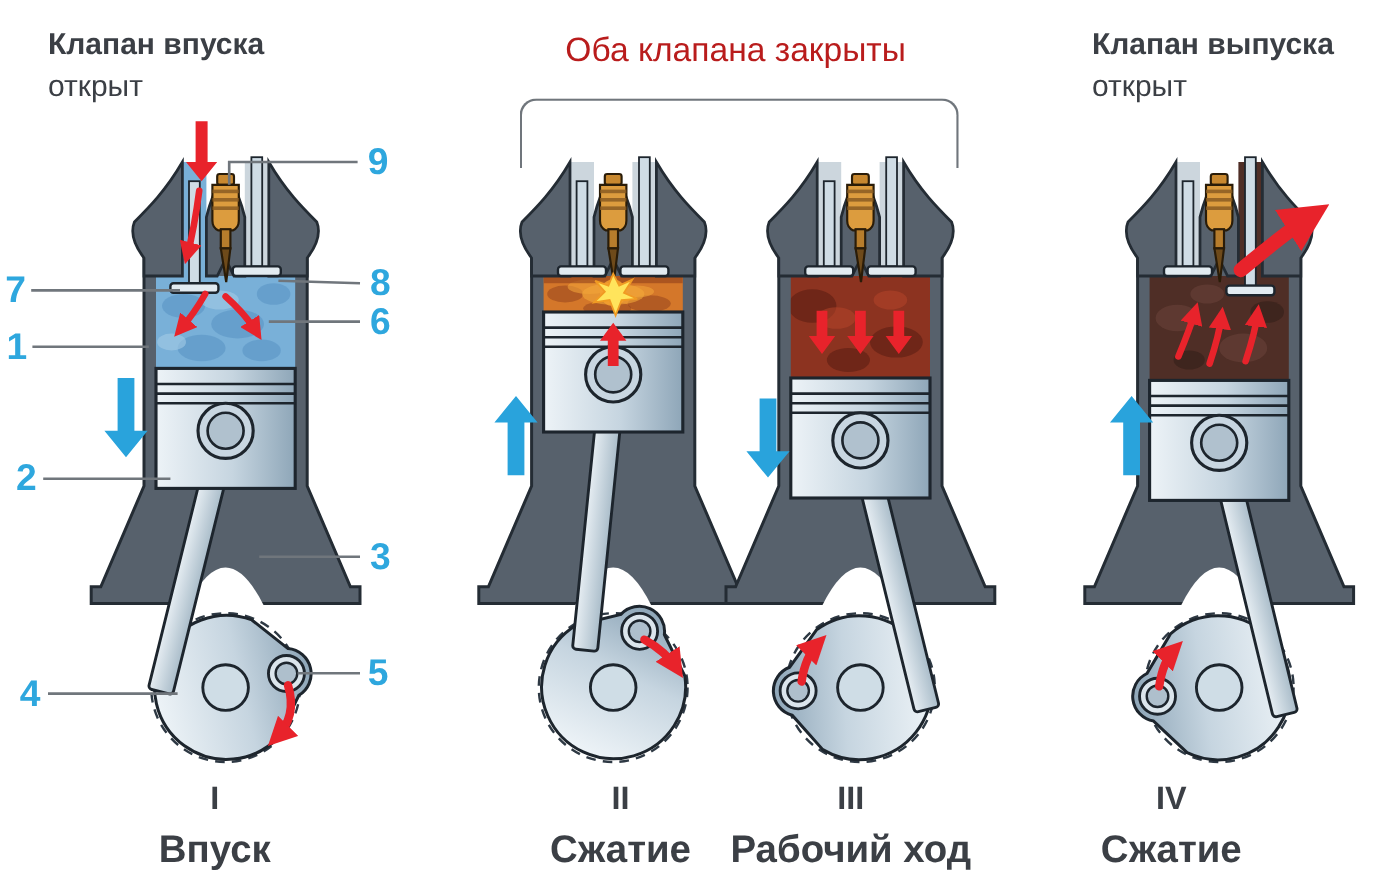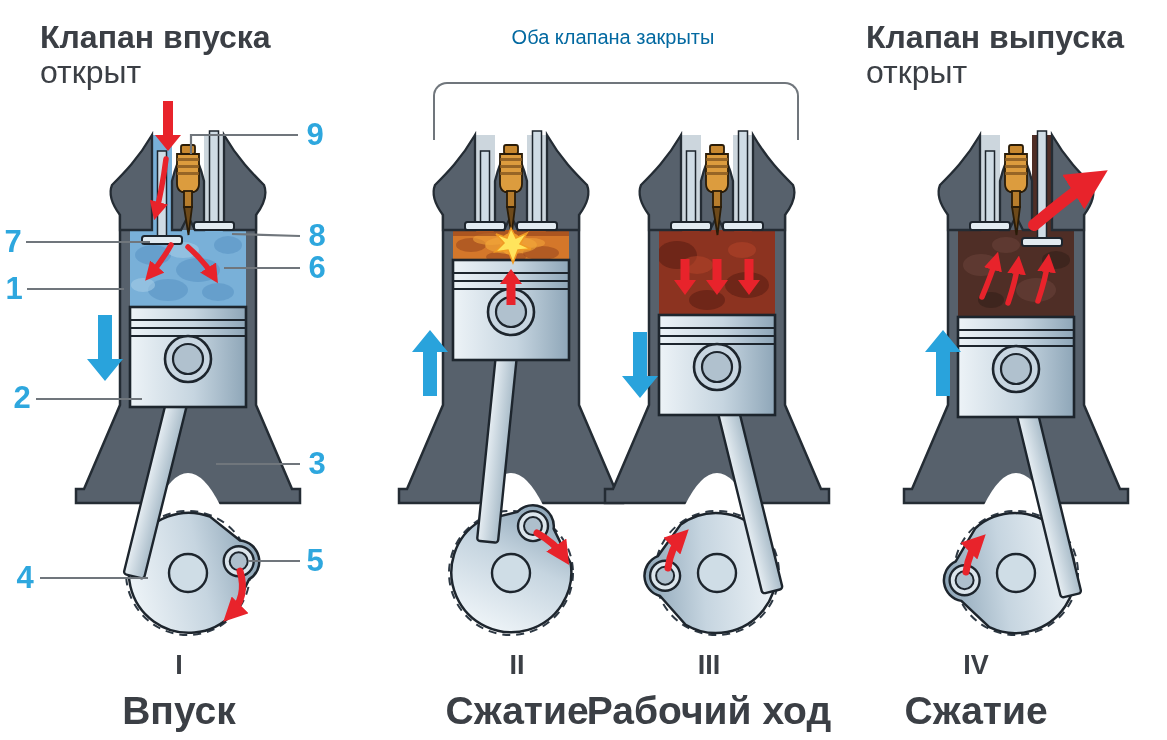--- a/index.html
+++ b/index.html
@@ -1,30 +1,30 @@
 <!DOCTYPE html>
 <html style="--label_blue: #2ea7de; --arrow_blue: #29a3dc; --arrow_red: #e8232b; --text_dark: #3b3f45; --line_gray: #70767c; --metal_dark: #57616c; --metal_outline: #242c34; --mixture_blue: #79b0d8; --compression_orange: #d4772a; --power_red: #8c3320; --exhaust_brown: #4f2e26; --injector_gold: #dc9c3e; --spark_yellow: #ffe45c;"><head>
 <meta charset="utf-8">
 <style>
   html,body{margin:0;padding:0;background:#fff;}
   .canvas{position:relative;width:1167px;height:740px;background:#ffffff;
           font-family:"Liberation Sans",sans-serif;overflow:hidden;}
-  .hdr{position:absolute;color:var(--text_dark,#3b3f45);font-size:32px;line-height:35px;}
+  .hdr{position:absolute;color:var(--text_dark,#3b3f45);font-size:25px;line-height:35px;}
   .hdr .b{font-weight:bold;}
-  .hdr-mid{position:absolute;transform:translateX(-50%);color:#0369a1;font-size:20px;}
+  .hdr-mid{position:absolute;transform:translateX(-50%);color:#b91c1c;font-size:28px;}
   .bracket{position:absolute;border:2.4px solid var(--line_gray,#70767c);border-bottom:none;
            border-radius:14px 14px 0 0;}
   .engine{position:absolute;top:95px;width:240px;height:545px;}
   .overlay{position:absolute;left:0;top:0;pointer-events:none;}
   .callout{position:absolute;transform:translate(-50%,-50%);color:var(--label_blue,#2ea7de);
            font-weight:bold;font-size:31px;}
   .stroke-label{position:absolute;top:650px;transform:translateX(-50%);text-align:center;
                 color:var(--text_dark,#3b3f45);font-weight:bold;}
   .stroke-label .num{font-size:27px;line-height:30px;}
-  .stroke-label .nm{font-size:39px;margin-top:9px;white-space:nowrap;}
+  .stroke-label .nm{font-size:32px;margin-top:9px;white-space:nowrap;}
 </style>
 </head>
 <body>
 
 <div class="canvas">
 
   <svg width="0" height="0" style="position:absolute">
     <defs>
       <linearGradient id="gSteel" x1="0" y1="0" x2="1" y2="0">
         <stop offset="0" stop-color="#edf3f7"></stop>
@@ -39,21 +39,21 @@
         <path d="M0,0 L10,5 L0,10 Z" fill="#e8232b"></path>
       </marker>
     </defs>
   </svg>
 
   <div class="hdr" style="left:40px;top:20px">
     <div class="b">Клапан впуска</div>
     <div>открыт</div>
   </div>
   <div class="hdr-mid" style="left:613px;top:26px">Оба клапана закрыты</div>
-  <div class="hdr" style="left:866px;top:20px">
+  <div class="hdr" style="left:910px;top:20px">
     <div class="b">Клапан выпуска</div>
     <div>открыт</div>
   </div>
 
   <div class="bracket" style="left:433px;top:82px;width:362px;height:56px"></div>
 
   <svg class="engine" id="eng-1" viewBox="0 0 240 545" style="left:68px">
       <path d="M52,118 L52,310 L16,394 L8,394 L8,408 L232,408 L232,394 L224,394 L188,310 L188,118 Z" fill="#57616c" stroke="#242c34" stroke-width="2.5"></path>
       <path d="M88,410 Q120,346 152,410 Z" fill="#ffffff"></path>
       <clipPath id="clip-eng-1">

